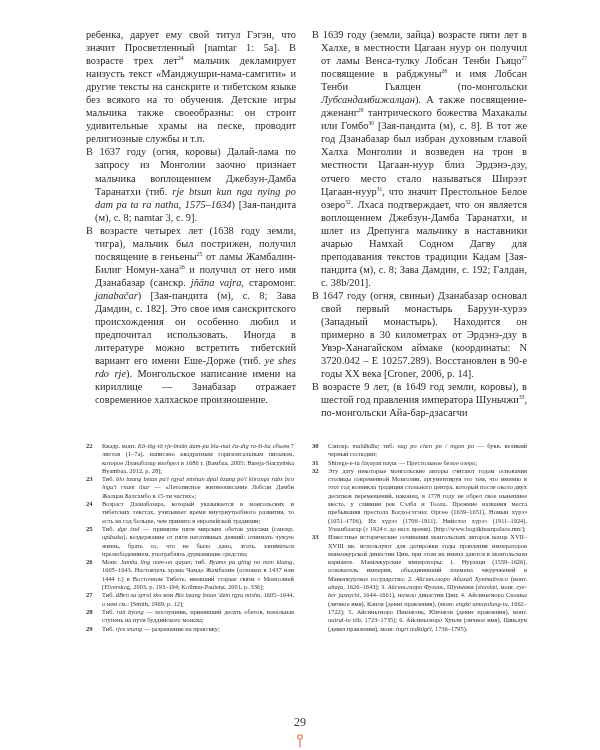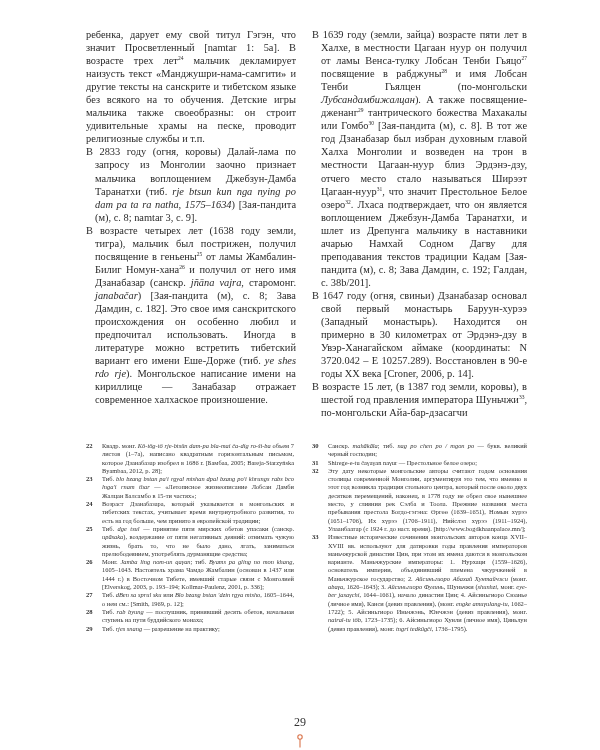--- a/index.html
+++ b/index.html
@@ -20,27 +20,27 @@
   .fn .txt{flex:1;text-align:justify;}
   .fn .it{font-style:italic;}
   #page-number{position:absolute;left:0;width:600px;top:715px;text-align:center;font-family:"Liberation Serif",serif;font-size:12px;color:#333;}
   #page-marker{position:absolute;left:296px;top:734px;width:8px;height:14px;}
 </style>
 </head>
 <body>
 
 <div id="main-left" class="col">
     <p class="para cont"><span>ребенка, дарует ему свой титул Гэгэн, что значит Просветленный [namtar 1: 5a]. В возрасте трех лет</span><sup>24</sup><span> мальчик декламирует наизусть текст «Манджушри-нама-самгити» и другие тексты на санскрите и тибетском языке без всякого на то обучения. Детские игры мальчика также своеобразны: он строит удивительные храмы на песке, проводит религиозные службы и т.п.</span></p>
-    <p class="para hang"><span>В 2833 году (огня, коровы) Далай-лама по запросу из Монголии заочно признает мальчика воплощением Джебзун-Дамба Таранатхи (тиб. </span><span class="it">rje btsun kun nga nying po dam pa ta ra natha, 1575–1634</span><span>) [Зая-пандита (м), с. 8; namtar 3, с. 9].</span></p>
+    <p class="para hang"><span>В 1637 году (огня, коровы) Далай-лама по запросу из Монголии заочно признает мальчика воплощением Джебзун-Дамба Таранатхи (тиб. </span><span class="it">rje btsun kun nga nying po dam pa ta ra natha, 1575–1634</span><span>) [Зая-пандита (м), с. 8; namtar 3, с. 9].</span></p>
     <p class="para hang"><span>В возрасте четырех лет (1638 году земли, тигра), мальчик был пострижен, получил посвящение в геньены</span><sup>25</sup><span> от ламы Жамбалин-Билиг Номун-хана</span><sup>26</sup><span> и получил от него имя Дзанабазар (санскр. </span><span class="it">jñāna vajra</span><span>, старомонг. </span><span class="it">janabačar</span><span>) [Зая-пандита (м), с. 8; Зава Дамдин, с. 182]. Это свое имя санскритского происхождения он особенно любил и предпочитал использовать. Иногда в литературе можно встретить тибетский вариант его имени Еше-Дорже (тиб. </span><span class="it">ye shes rdo rje</span><span>). Монгольское написание имени на кириллице — Занабазар отражает современное халхаское произношение.</span></p>
   </div>
 <div id="main-right" class="col">
     <p class="para hang"><span>В 1639 году (земли, зайца) возрасте пяти лет в Халхе, в местности Цагаан нуур он получил от ламы Венса-тулку Лобсан Тенби Гьяцо</span><sup>27</sup><span> посвящение в рабджуны</span><sup>28</sup><span> и имя Лобсан Тенби Гьялцен (по-монгольски </span><span class="it">Лубсандамбижалцан</span><span>). А также посвящение-дженанг</span><sup>29</sup><span> тантрического божества Махакалы или Гомбо</span><sup>30</sup><span> [Зая-пандита (м), с. 8]. В тот же год Дзанабазар был избран духовным главой Халха Монголии и возведен на трон в местности Цагаан-нуур близ Эрдэнэ-дзу, отчего место стало называться Ширээт Цагаан-нуур</span><sup>31</sup><span>, что значит Престольное Белое озеро</span><sup>32</sup><span>. Лхаса подтверждает, что он является воплощением Джебзун-Дамба Таранатхи, и шлет из Дрепунга мальчику в наставники ачарью Намхай Содном Дагву для преподавания текстов традиции Кадам [Зая-пандита (м), с. 8; Зава Дамдин, с. 192; Галдан, с. 38b/201].</span></p>
     <p class="para hang"><span>В 1647 году (огня, свиньи) Дзанабазар основал свой первый монастырь Баруун-хурээ (Западный монастырь). Находится он примерно в 30 километрах от Эрдэнэ-дзу в Увэр-Ханагайском аймаке (координаты: N 3720.042 – E 10257.289). Восстановлен в 90-е годы XX века [Croner, 2006, p. 14].</span></p>
-    <p class="para hang"><span>В возрасте 15 лет, (в 1387 год земли, коровы), в шестой год правления императора Шуньчжи</span><sup>33</sup><span>, по-монгольски Айа-бар-дзасагчи</span></p>
+    <p class="para hang"><span>В возрасте 9 лет, (в 1649 год земли, коровы), в шестой год правления императора Шуньчжи</span><sup>33</sup><span>, по-монгольски Айа-бар-дзасагчи</span></p>
   </div>
 
 <div id="fn-left" class="fncol">
     <div class="fn">
       <span class="num">22</span>
       <span class="txt"><span>Квадр. монг. </span><span class="it">Kö-tög-tö rje-btsün dam-pa bla-mai ča-dig ro-ši-ba</span><span> объем 7 листов (1–7a), написано квадратным горизонтальным письмом, которое Дзанабазар изобрел в 1686 г. [Бамбаа, 2005; Bareja-Starzyńska Byambaa, 2012, p. 28];</span></span>
     </div>
     <div class="fn">
       <span class="num">23</span>
       <span class="txt"><span>Тиб. </span><span class="it">blo bzang bstan pa'i rgyal mtshan dpal bzang po'i khrungs rabs bco lnga'i rnam thar</span><span> — «Летописное жизнеописание Лобсан Дамби Жалцан Балсамбо в 15-ти частях»;</span></span>

